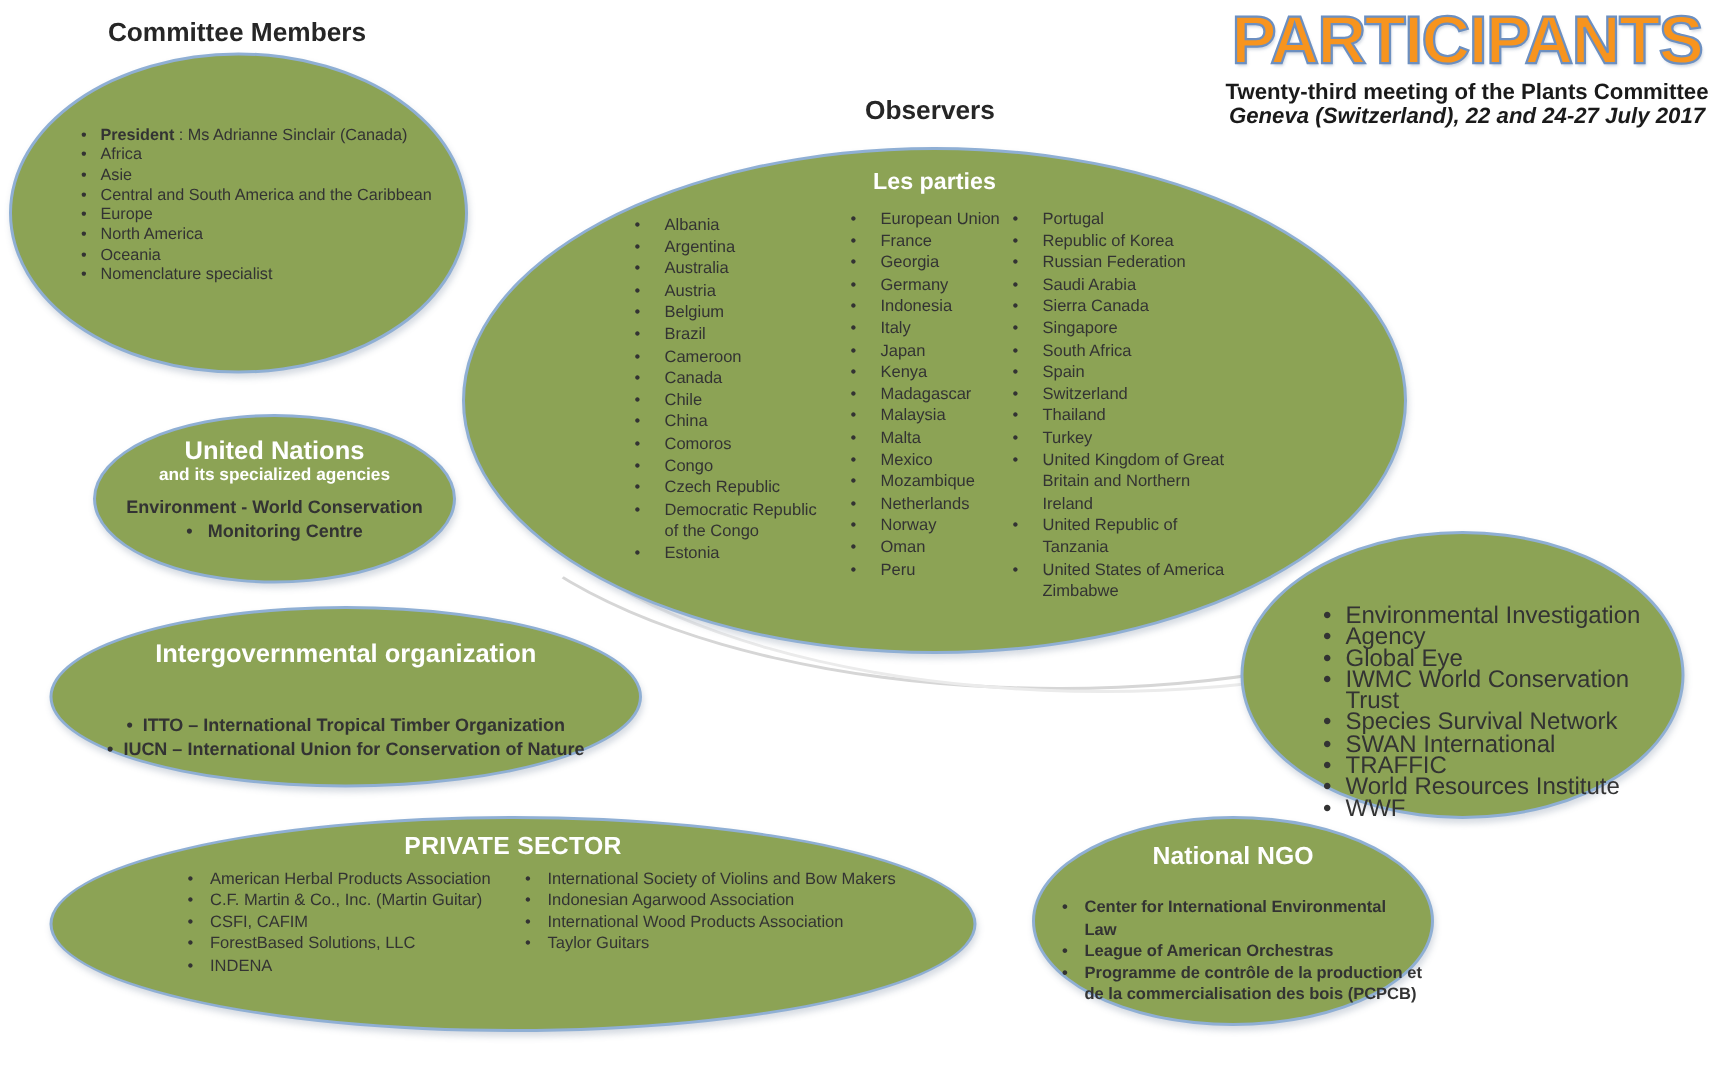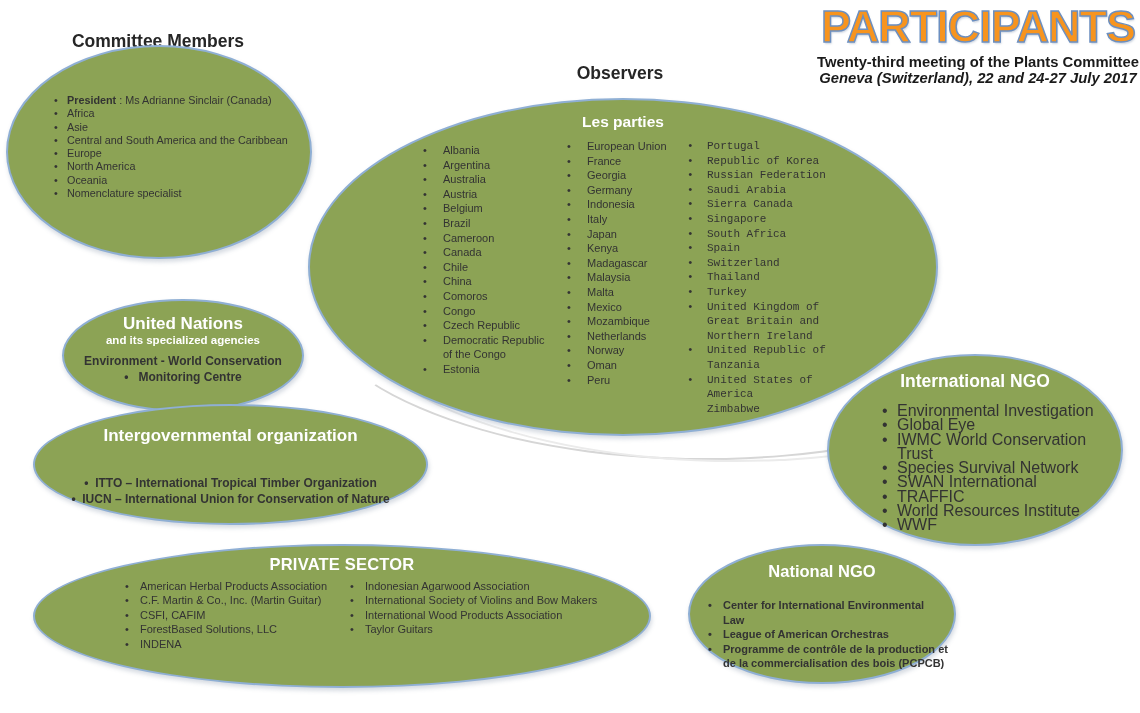--- a/index.html
+++ b/index.html
@@ -34,51 +34,51 @@
 
   
   ul.blist.wide li{padding-left:21px;}
   ul.blist.wide li::before{left:1px;}
 
   
   ul.clist{list-style:none;margin:0;padding:0;position:absolute;left:0;right:0;text-align:center;}
   ul.clist li::before{content:"\2022\00a0\00a0";}
 
   
-  #committee-title{left:8px;top:11px;width:300px;font-size:17.5px;margin-top:20px;}
-  #committee-ellipse{left:6px;top:45px;width:306px;height:214px;}
+  #committee-title{left:8px;top:11px;width:300px;font-size:17.5px;}
+  #committee-ellipse{left:6px;top:35px;width:306px;height:214px;}
   #committee-list{left:46px;top:47px;width:252px;font-size:10.8px;line-height:13.3px;color:#333;}
   #committee-list li{padding-left:13px;}
   #committee-list li::before{left:0;}
 
   
   #participants{position:absolute;left:816px;top:2px;width:324px;text-align:center;}
   #participants-title{
     font-size:45px;line-height:50px;font-weight:bold;letter-spacing:-1px;
     color:#F7941E;-webkit-text-stroke:1.5px #6C8FC0;
     text-shadow:1px 2px 2px rgba(120,140,170,.35);
   }
   #participants-sub1{font-size:14.8px;font-weight:bold;color:#1a1a1a;margin-top:2px;}
   #participants-sub2{font-size:14.8px;font-weight:bold;font-style:italic;color:#1a1a1a;}
 
   
   #observers-title{left:520px;top:63px;width:200px;font-size:17.5px;}
   #observers-ellipse{left:308px;top:98px;width:630px;height:338px;}
   #les-parties{top:13px;font-size:15.5px;}
   #obs-col1{left:112px;top:43px;width:132px;}
   #obs-col2{left:256px;top:39px;width:132px;}
-  #obs-col3{left:376px;top:39px;width:152px;font-family:Liberation Mono, monospace;}
+  #obs-col3{left:364px;top:39px;width:152px;}
   #observers-ellipse ul{font-size:11px;line-height:14.6px;color:#333;}
 
   
   #arc1{left:300px;top:108px;width:812px;height:352px;border-bottom-color:#d6d6d6;}
   #arc2{left:332px;top:116px;width:806px;height:346px;border-bottom-color:#ebebeb;}
 
   
-  #un-ellipse{left:62px;top:299px;width:242px;height:113px;text-align:center;}
+  #un-ellipse{left:62px;top:276px;width:242px;height:113px;text-align:center;}
   #un-title{top:13px;font-size:17px;}
   #un-subtitle{top:33px;font-size:11.5px;}
   #un-line1{position:absolute;left:0;right:0;top:53px;font-size:12px;color:#333;font-weight:bold;}
   #un-line2{position:absolute;left:0;right:0;top:69px;font-size:12px;color:#333;font-weight:bold;}
   #un-line2::before{content:"\2022\00a0\00a0\00a0";}
 
   
   #intergov-ellipse{left:33px;top:404px;width:395px;height:121px;}
   #intergov-title{top:20px;font-size:17px;}
   #intergov-list{top:52px;font-size:12px;line-height:15.5px;color:#333;font-weight:bold;margin-top:18px;}
@@ -194,45 +194,45 @@
 
   <div class="ellipse" id="intergov-ellipse">
     <div class="white-title" id="intergov-title">Intergovernmental organization</div>
     <ul class="clist" id="intergov-list">
         <li>ITTO – International Tropical Timber Organization</li>
         <li>IUCN – International Union for Conservation of Nature</li>
       </ul>
   </div>
 
   <div class="ellipse" id="intlngo-ellipse">
-    <div class="white-title" id="intlngo-title">International NGO</div>
     <ul class="blist" id="intlngo-list">
         <li>Environmental Investigation</li>
+        <li>Agency</li>
         <li>Global Eye</li>
         <li>IWMC World Conservation Trust</li>
         <li>Species Survival Network</li>
         <li>SWAN International</li>
         <li>TRAFFIC</li>
         <li>World Resources Institute</li>
         <li>WWF</li>
       </ul>
   </div>
 
   <div class="ellipse" id="private-ellipse">
     <div class="white-title" id="private-title">PRIVATE SECTOR</div>
     <ul class="blist" id="private-col1">
         <li>American Herbal Products Association</li>
         <li>C.F. Martin &amp; Co., Inc. (Martin Guitar)</li>
         <li>CSFI, CAFIM</li>
         <li>ForestBased Solutions, LLC</li>
         <li>INDENA</li>
       </ul>
     <ul class="blist" id="private-col2">
+        <li>International Society of Violins and Bow Makers</li>
         <li>Indonesian Agarwood Association</li>
-        <li>International Society of Violins and Bow Makers</li>
         <li>International Wood Products Association</li>
         <li>Taylor Guitars</li>
       </ul>
   </div>
 
   <div class="ellipse" id="natngo-ellipse">
     <div class="white-title" id="natngo-title">National NGO</div>
     <ul class="blist" id="natngo-list">
         <li>Center for International Environmental Law</li>
         <li>League of American Orchestras</li>

